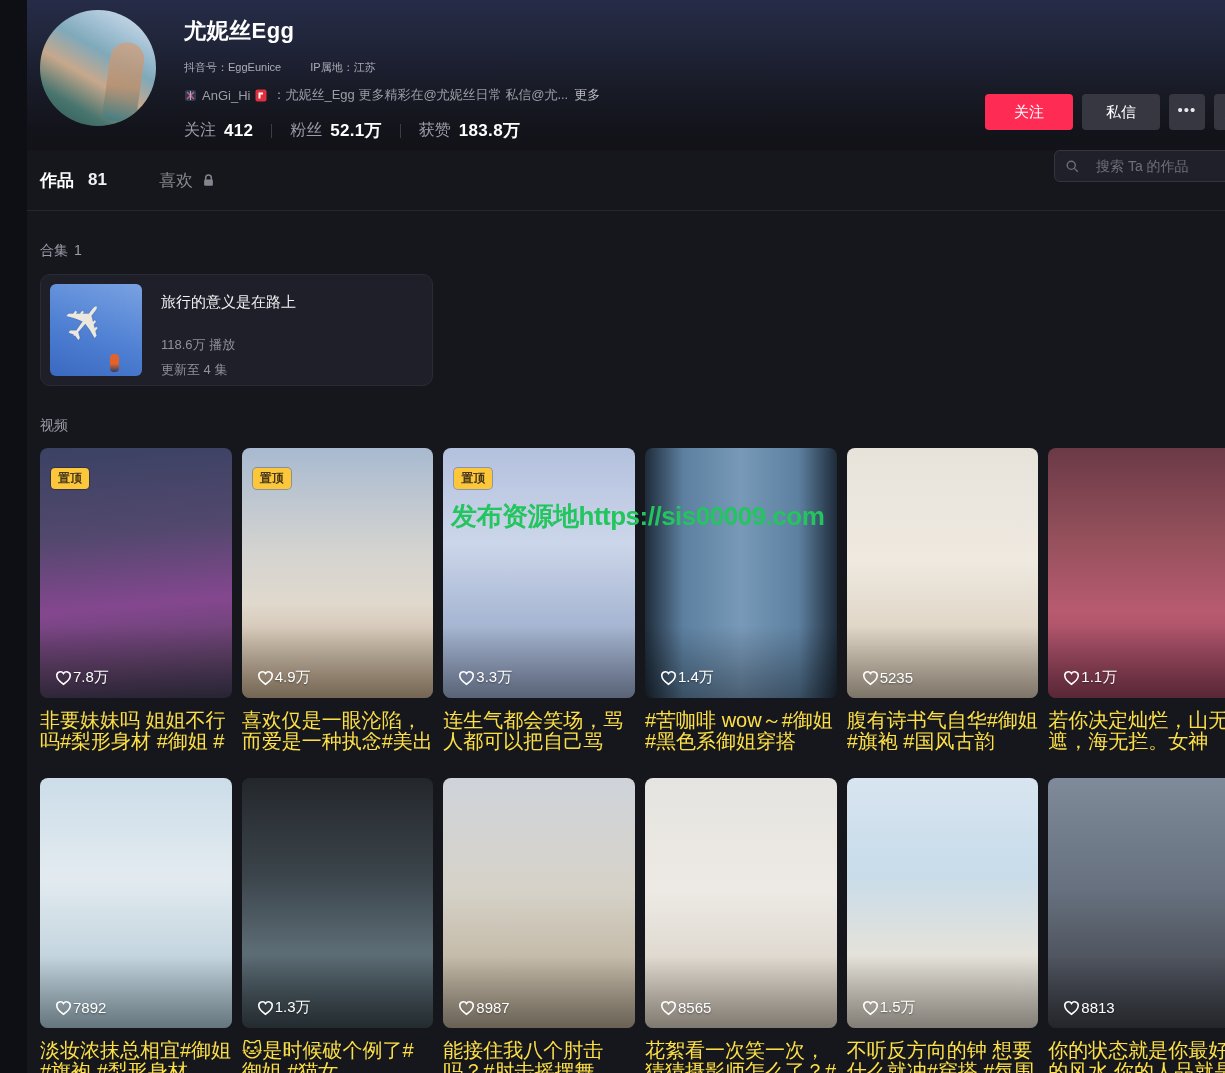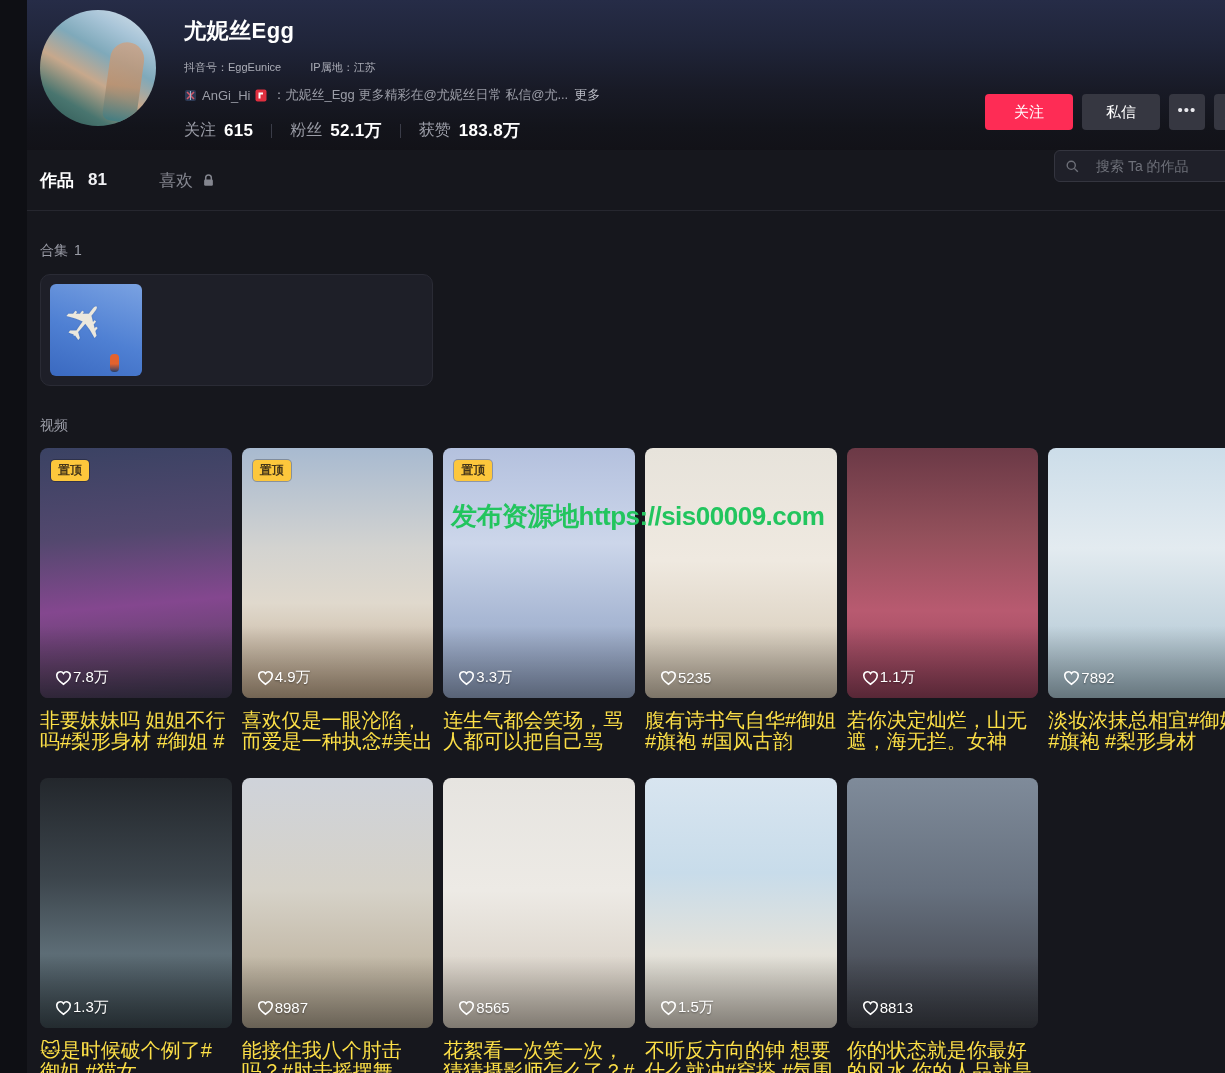--- a/index.html
+++ b/index.html
@@ -65,21 +65,21 @@
   .col-plays { margin-top:24px; font-size:13px; color:#8f919b; }
   .col-eps { margin-top:7px; font-size:13px; color:#8f919b; }
 
   
   .grid { margin-top:13px; padding:0 12px 0 13px; display:grid; grid-template-columns:repeat(6,1fr);
     column-gap:10px; row-gap:26px; }
   .vcard { cursor:pointer; }
   .vthumb { position:relative; height:250px; border-radius:8px; overflow:hidden; }
   .vthumb::after { content:""; position:absolute; left:0; right:0; bottom:0; height:72px;
     background:linear-gradient(180deg,rgba(0,0,0,0) 0%,rgba(0,0,0,.38) 100%); }
-  .pin { position:absolute; z-index:2; top:12px; left:11px; background:#fdc73c; color:#45361a;
+  .pin { position:absolute; z-index:2; top:20px; left:11px; background:#fdc73c; color:#45361a;
     font-size:12px; font-weight:700; padding:2px 7px; border-radius:4px; box-shadow:0 0 0 1px rgba(0,0,0,.25); }
   .likes { position:absolute; z-index:2; left:14px; bottom:11px; display:flex; align-items:center; gap:0;
     color:#ffffff; font-size:15px; font-weight:500; text-shadow:0 1px 2px rgba(0,0,0,.4); }
   .cap { margin-top:12px; font-size:20px; line-height:21px; color:#fde047; max-height:42px; overflow:hidden; }
 
   .watermark { position:absolute; left:424px; top:499px; z-index:5; font-size:26px; font-weight:800;
     letter-spacing:-.5px; white-space:nowrap; }
 
   svg { display:block; }
 </style>
@@ -110,21 +110,21 @@
               <rect x="0.5" y="0.5" width="11" height="12" rx="2" fill="#e02f3f"></rect>
               <path d="M3.5 3.5 H8 V5.5 H5.5 V9.5 H3.5 Z" fill="#ffffff"></path>
             </svg>
         </span>
         <span>：尤妮丝_Egg 更多精彩在@尤妮丝日常 私信@尤...</span>
         <span class="more">更多</span>
       </div>
       <div class="hstats">
         <div class="stat">
           <span class="lb">关注</span>
-          <span class="vl">615</span>
+          <span class="vl">412</span>
         </div>
         <div class="stat-div"></div>
         <div class="stat">
           <span class="lb">粉丝</span>
           <span class="vl">52.1万</span>
         </div>
         <div class="stat-div"></div>
         <div class="stat">
           <span class="lb">获赞</span>
           <span class="vl">183.8万</span>
@@ -174,20 +174,25 @@
 
   <div class="sect">
     <div class="sect-label">
       <span>合集</span><span class="n">1</span>
     </div>
     <div class="col-card">
       <div class="col-thumb">
         <span class="plane">✈</span>
         <span class="person"></span>
       </div>
+      <div class="col-body">
+        <div class="col-title">旅行的意义是在路上</div>
+        <div class="col-plays">118.6万 播放</div>
+        <div class="col-eps">更新至 4 集</div>
+      </div>
     </div>
   </div>
 
   <div class="sect">
     <div class="sect-label">视频</div>
   </div>
 
   <div class="grid">
 
     <div class="vcard">
@@ -228,20 +233,33 @@
               <svg width="19" height="19" viewBox="0 0 24 24">
                 <path d="M12 20.5 C6.5 16.8 3.5 13 3.5 9.5 A4.6 4.6 0 0 1 12 7 A4.6 4.6 0 0 1 20.5 9.5 C20.5 13 17.5 16.8 12 20.5 Z" fill="none" stroke="#fff" stroke-width="2"></path>
               </svg>
             </span>
           <span>3.3万</span>
         </div>
       </div>
       <div class="cap">连生气都会笑场，骂人都可以把自己骂哭，崩溃都会考虑...</div>
     </div>
 
+    <div class="vcard">
+      <div class="vthumb" style="background:linear-gradient(90deg,#1e2b39 0%,#5d80a0 20%,#7899b8 50%,#5d80a0 80%,#1e2b39 100%)">
+        <div class="likes">
+          <span>
+              <svg width="19" height="19" viewBox="0 0 24 24">
+                <path d="M12 20.5 C6.5 16.8 3.5 13 3.5 9.5 A4.6 4.6 0 0 1 12 7 A4.6 4.6 0 0 1 20.5 9.5 C20.5 13 17.5 16.8 12 20.5 Z" fill="none" stroke="#fff" stroke-width="2"></path>
+              </svg>
+            </span>
+          <span>1.4万</span>
+        </div>
+      </div>
+      <div class="cap">#苦咖啡 wow～#御姐 #黑色系御姐穿搭</div>
+    </div>
 
     <div class="vcard">
       <div class="vthumb" style="background:linear-gradient(180deg,#e7e3db 0%,#efe9e0 45%,#dcd2c2 78%,#c9bca8 100%)">
         <div class="likes">
           <span>
               <svg width="19" height="19" viewBox="0 0 24 24">
                 <path d="M12 20.5 C6.5 16.8 3.5 13 3.5 9.5 A4.6 4.6 0 0 1 12 7 A4.6 4.6 0 0 1 20.5 9.5 C20.5 13 17.5 16.8 12 20.5 Z" fill="none" stroke="#fff" stroke-width="2"></path>
               </svg>
             </span>
           <span>5235</span>

